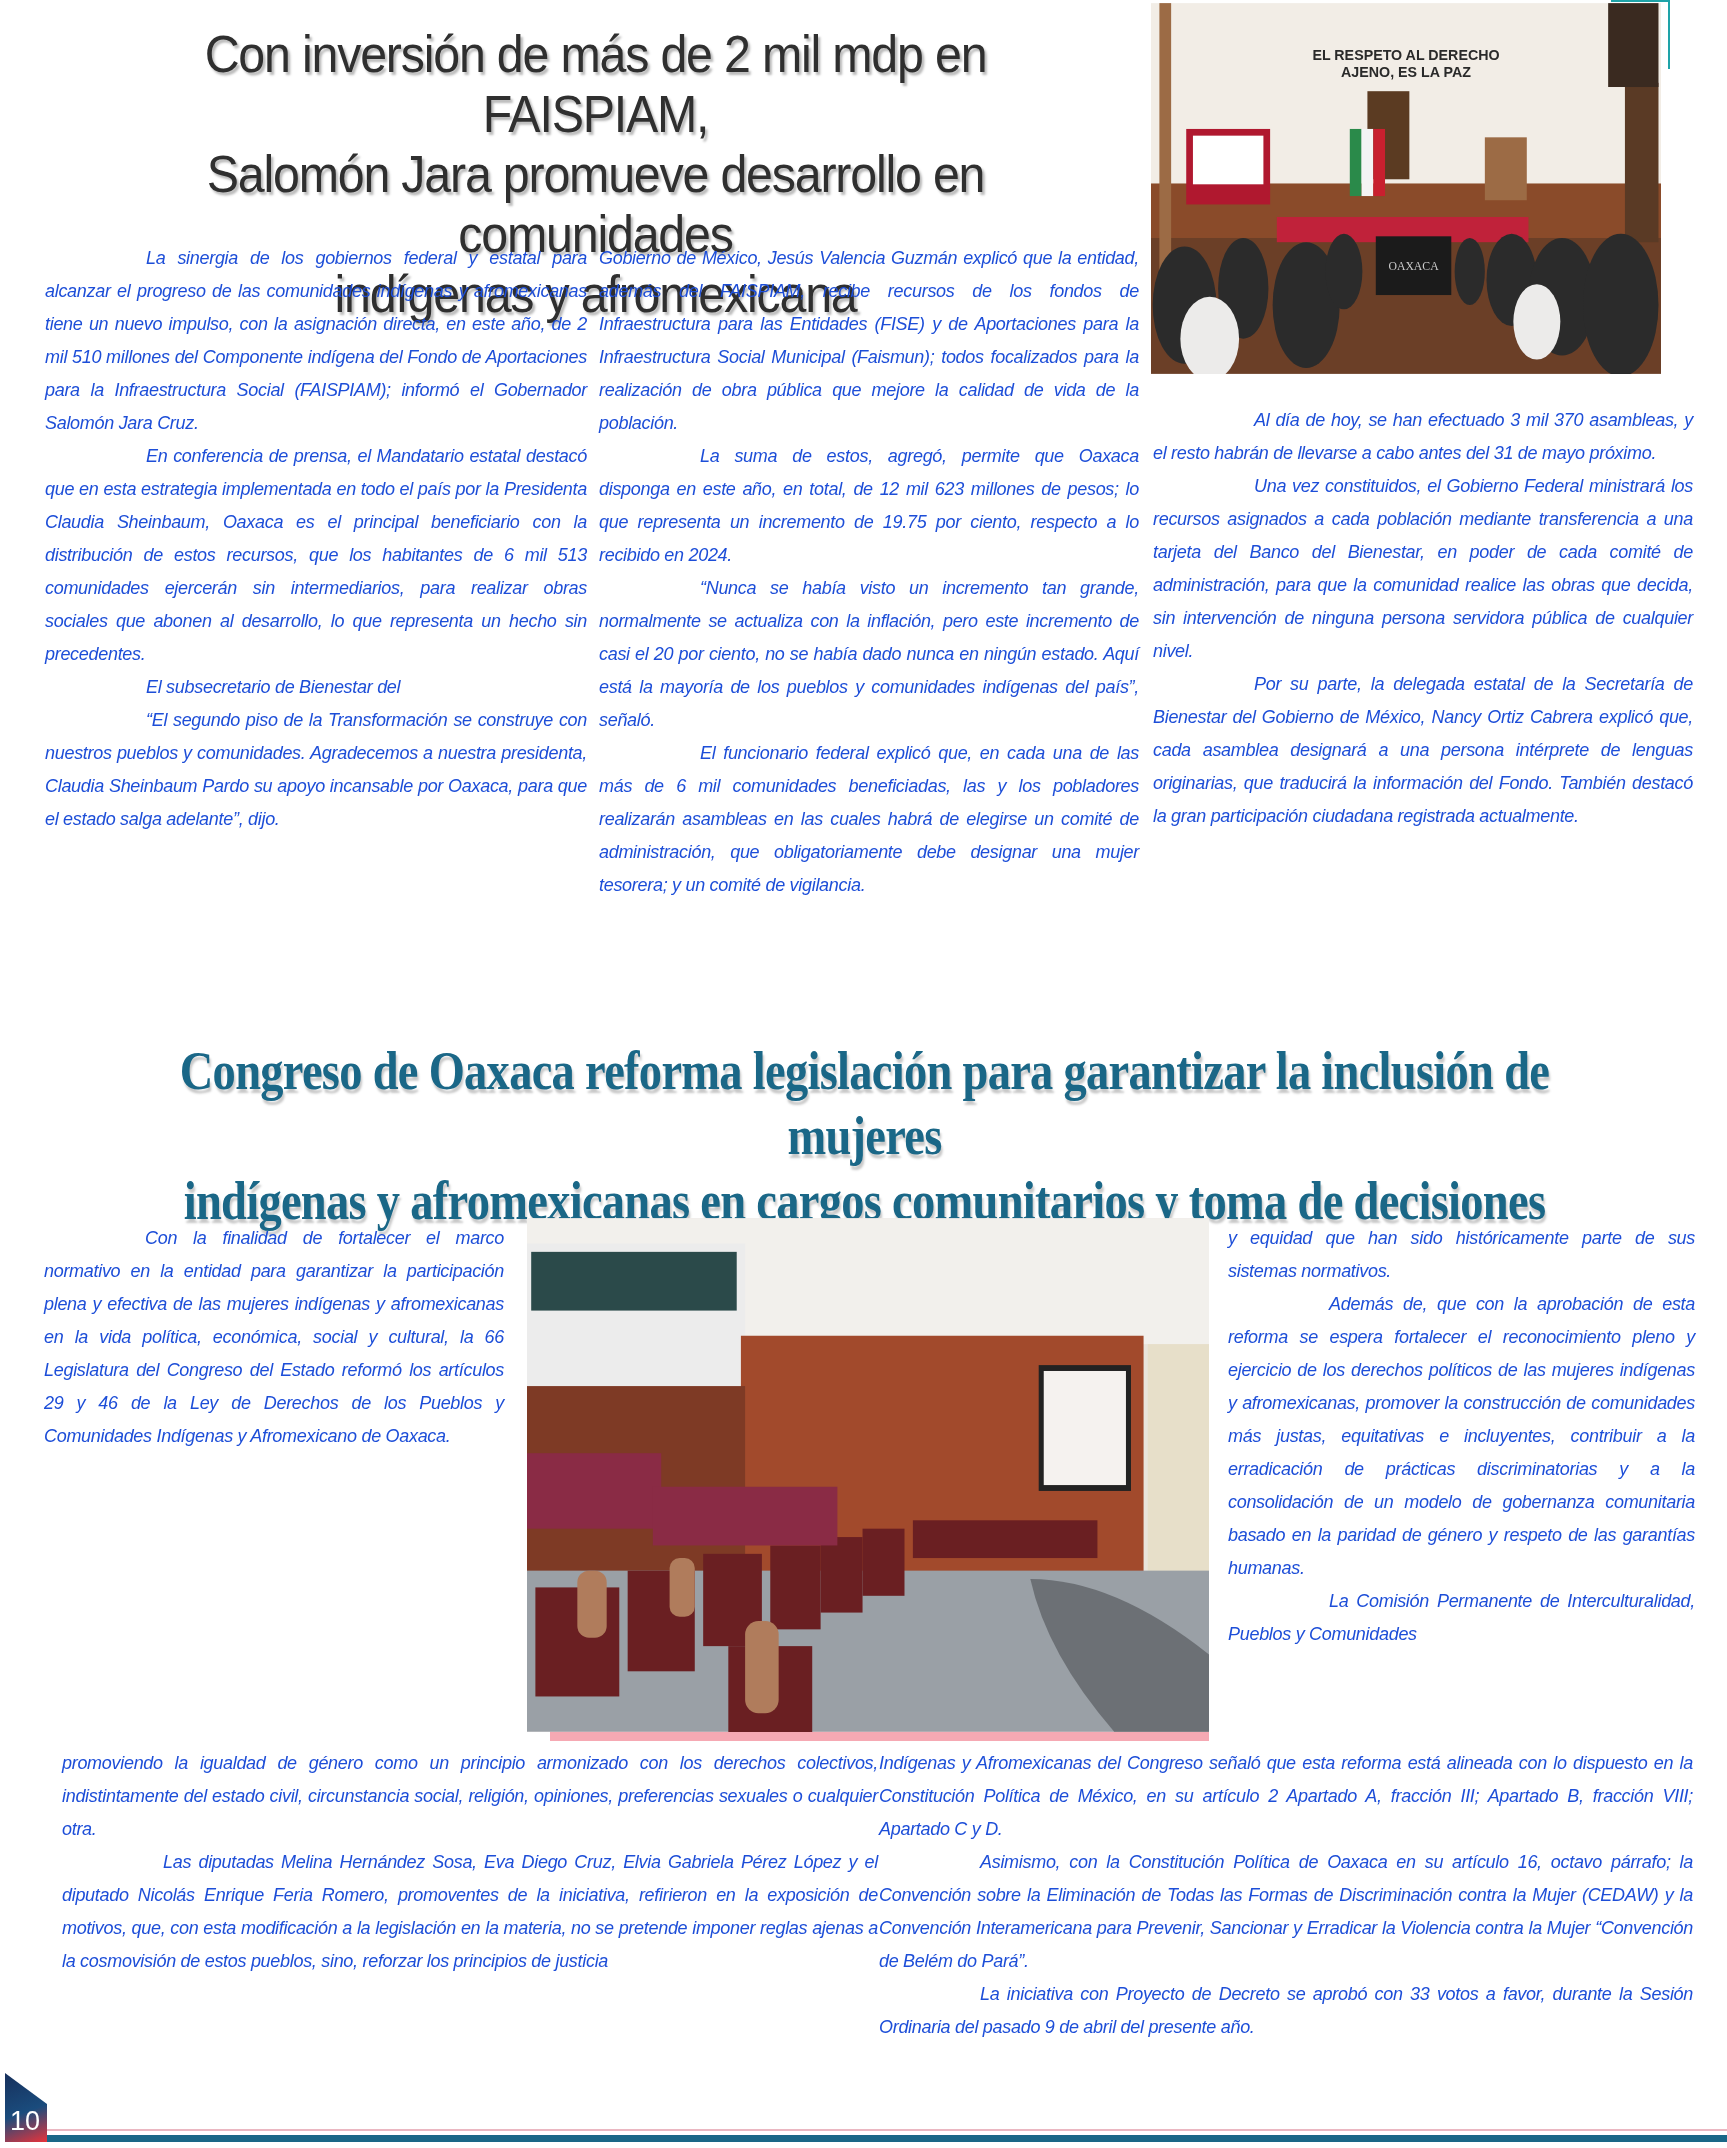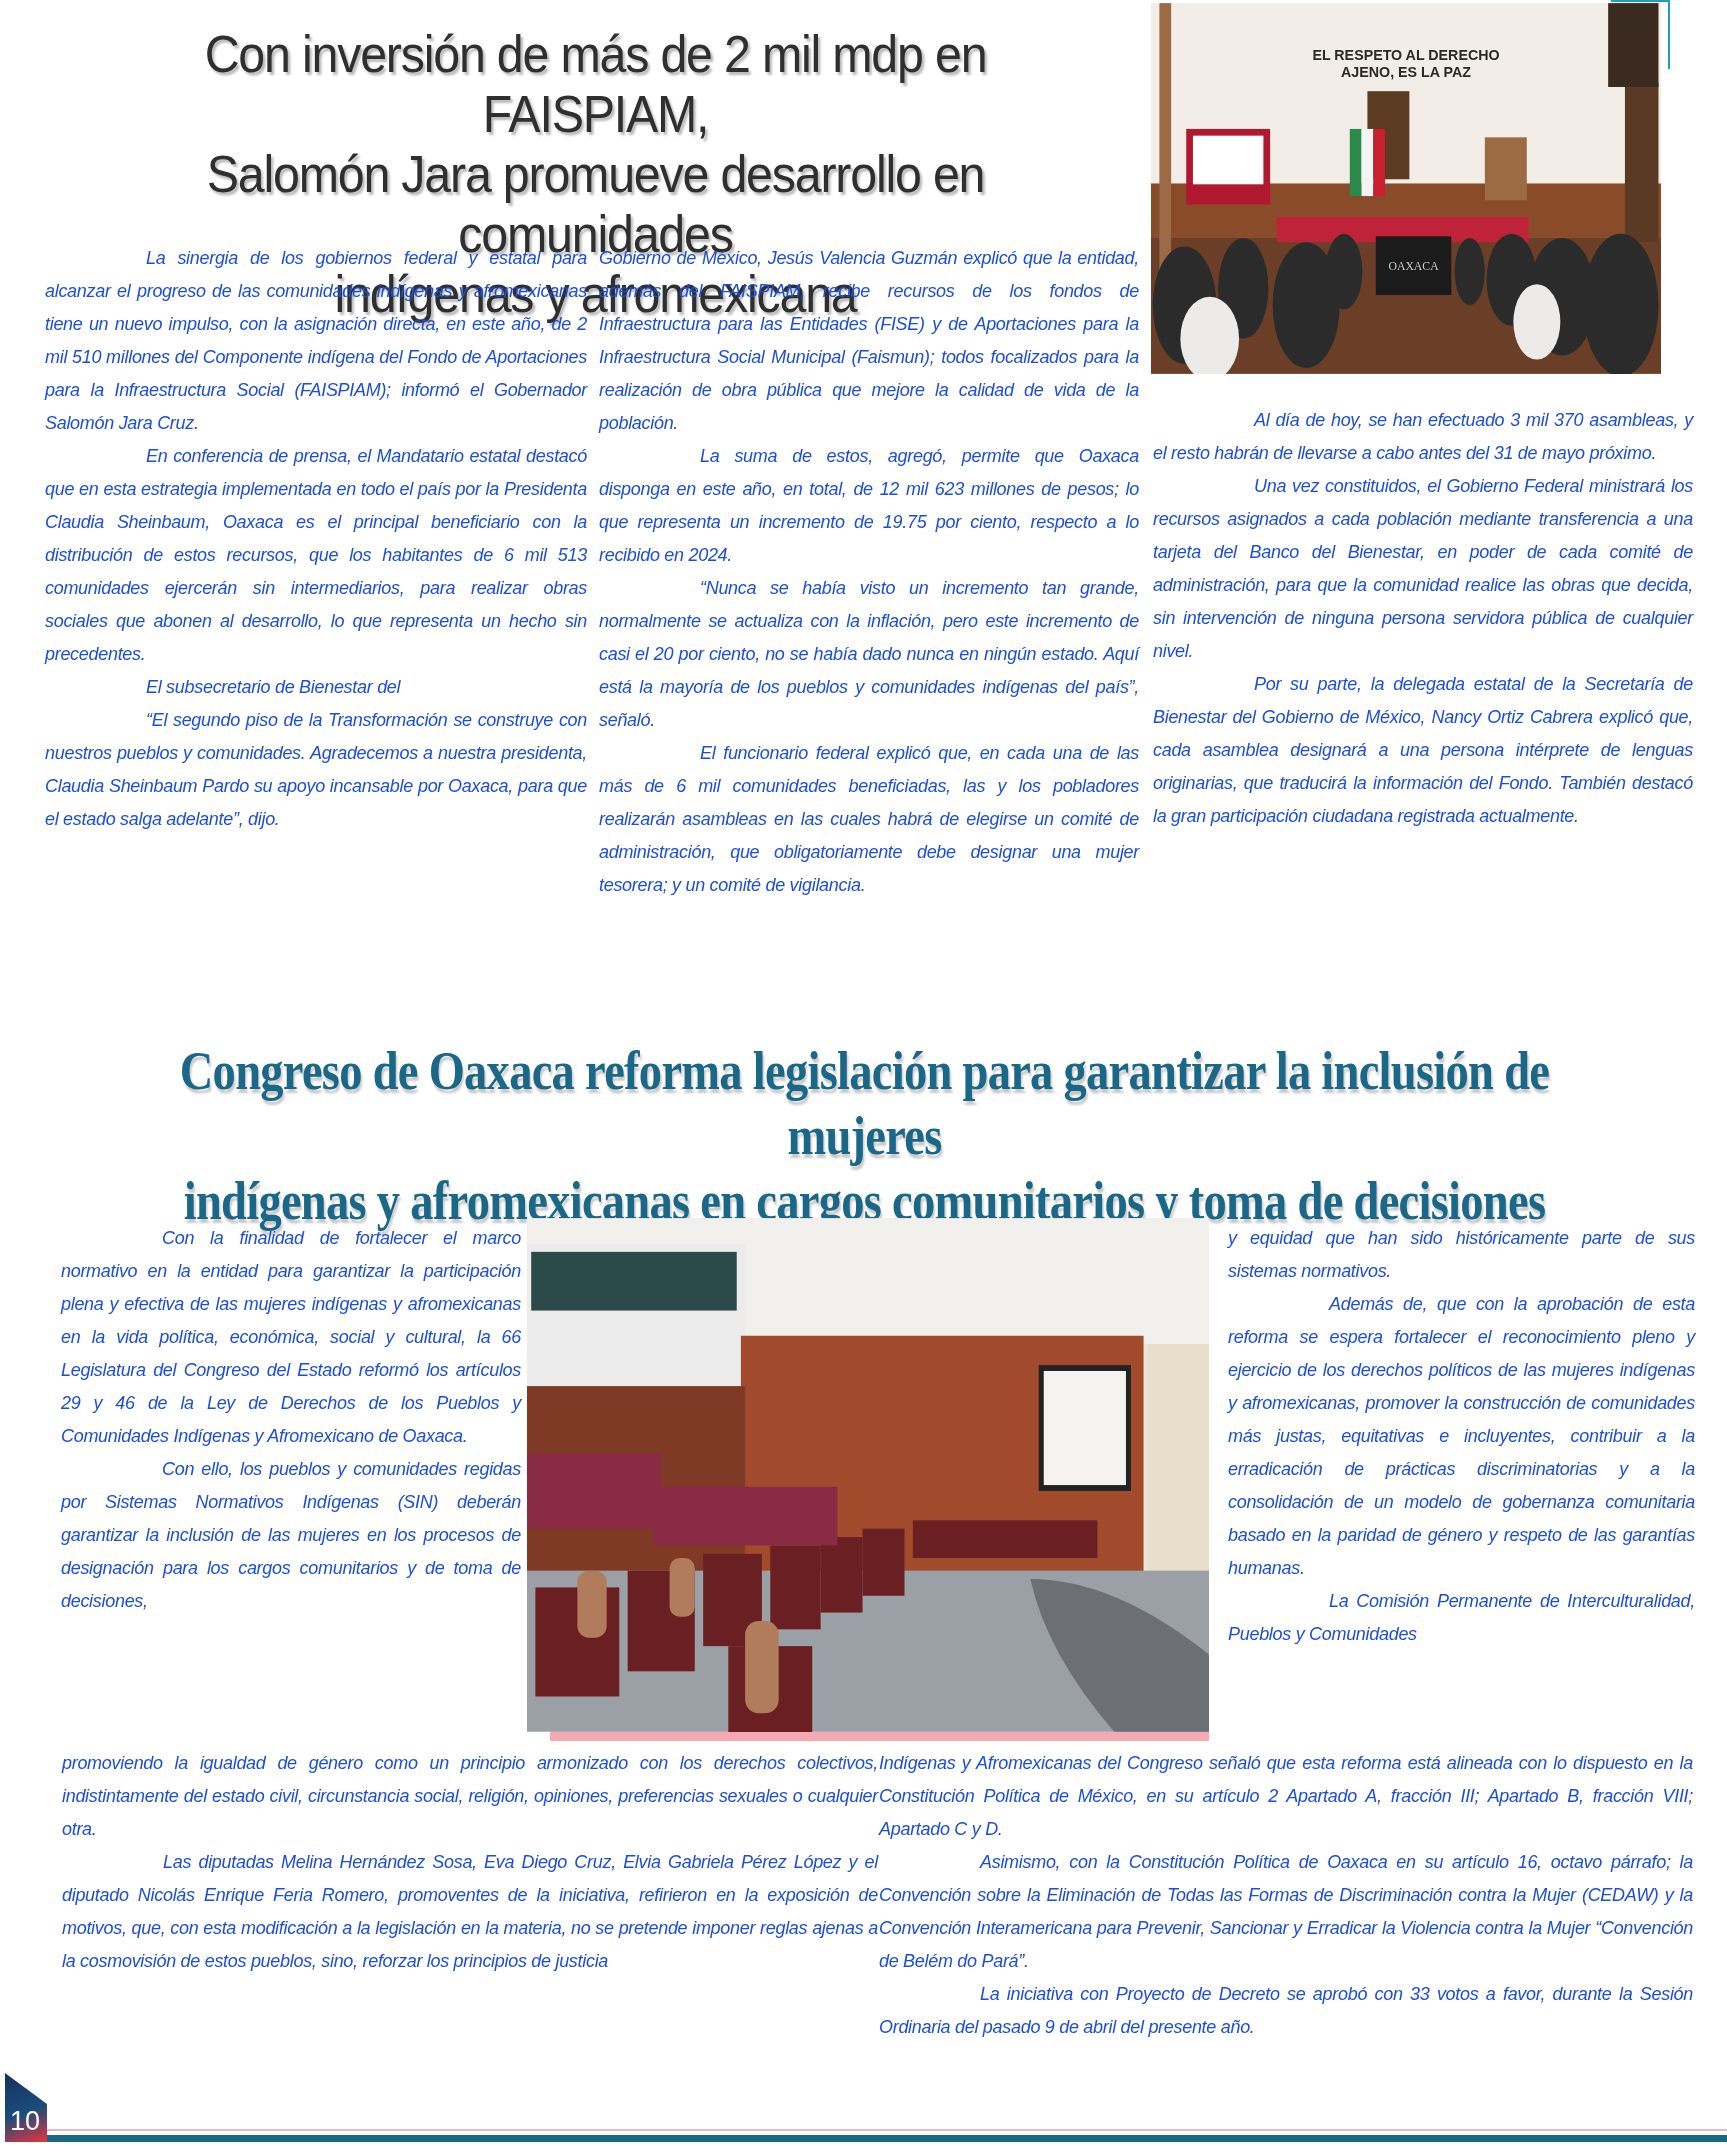--- a/index.html
+++ b/index.html
@@ -128,23 +128,22 @@
         <rect x="170" y="405" width="30" height="70" rx="12"></rect>
       <rect x="260" y="480" width="40" height="110" rx="16"></rect>
     </g>
     <g fill="#8a2b45">
       <rect x="0" y="280" width="160" height="90"></rect>
         <rect x="150" y="320" width="220" height="70"></rect>
     </g>
   </svg>
 </div>
 
-<div class="abs col" style="left:61px; top:1222px; width:460px;">
+<div class="abs col" style="left:44px; top:1222px; width:460px;">
   <p>Con la finalidad de fortalecer el marco normativo en la entidad para garantizar la participación plena y efectiva de las mujeres indígenas y afromexicanas en la vida política, económica, social y cultural, la 66 Legislatura del Congreso del Estado reformó los artículos 29 y 46 de la Ley de Derechos de los Pueblos y Comunidades Indígenas y Afromexicano de Oaxaca.</p>
-  <p>Con ello, los pueblos y comunidades regidas por Sistemas Normativos Indígenas (SIN) deberán garantizar la inclusión de las mujeres en los procesos de designación para los cargos comunitarios y de toma de decisiones,</p>
 </div>
 
 <div class="abs col" style="left:45px; top:1747px; width:816px;margin-left:17px;">
   <p class="cont">promoviendo la igualdad de género como un principio armonizado con los derechos colectivos, indistintamente del estado civil, circunstancia social, religión, opiniones, preferencias sexuales o cualquier otra.</p>
   <p>Las diputadas Melina Hernández Sosa, Eva Diego Cruz, Elvia Gabriela Pérez López y el diputado Nicolás Enrique Feria Romero, promoventes de la iniciativa, refirieron en la exposición de motivos, que, con esta modificación a la legislación en la materia, no se pretende imponer reglas ajenas a la cosmovisión de estos pueblos, sino, reforzar los principios de justicia</p>
 </div>
 
 <div class="abs col" style="left:1228px; top:1222px; width:467px;">
   <p class="cont">y equidad que han sido históricamente parte de sus sistemas normativos.</p>
   <p>Además de, que con la aprobación de esta reforma se espera fortalecer el reconocimiento pleno y ejercicio de los derechos políticos de las mujeres indígenas y afromexicanas, promover la construcción de comunidades más justas, equitativas e incluyentes, contribuir a la erradicación de prácticas discriminatorias y a la consolidación de un modelo de gobernanza comunitaria basado en la paridad de género y respeto de las garantías humanas.</p>

